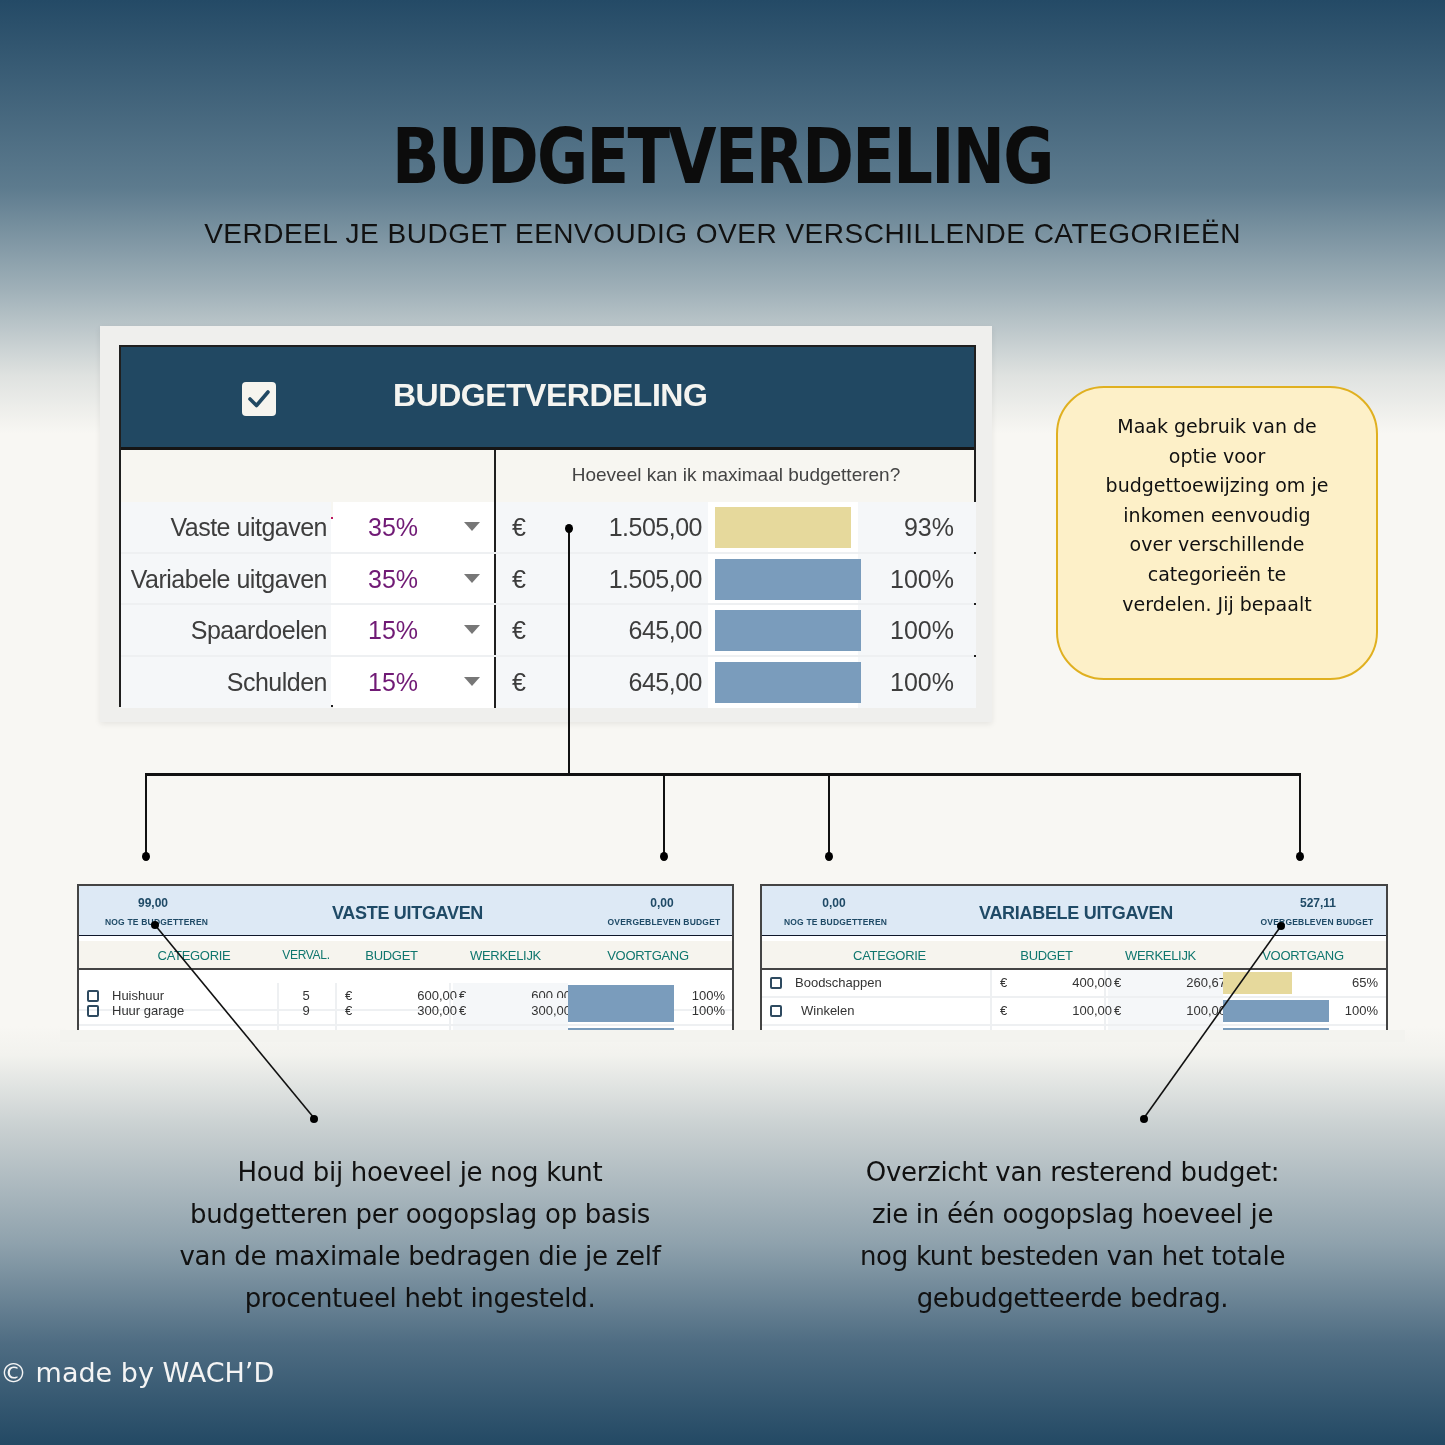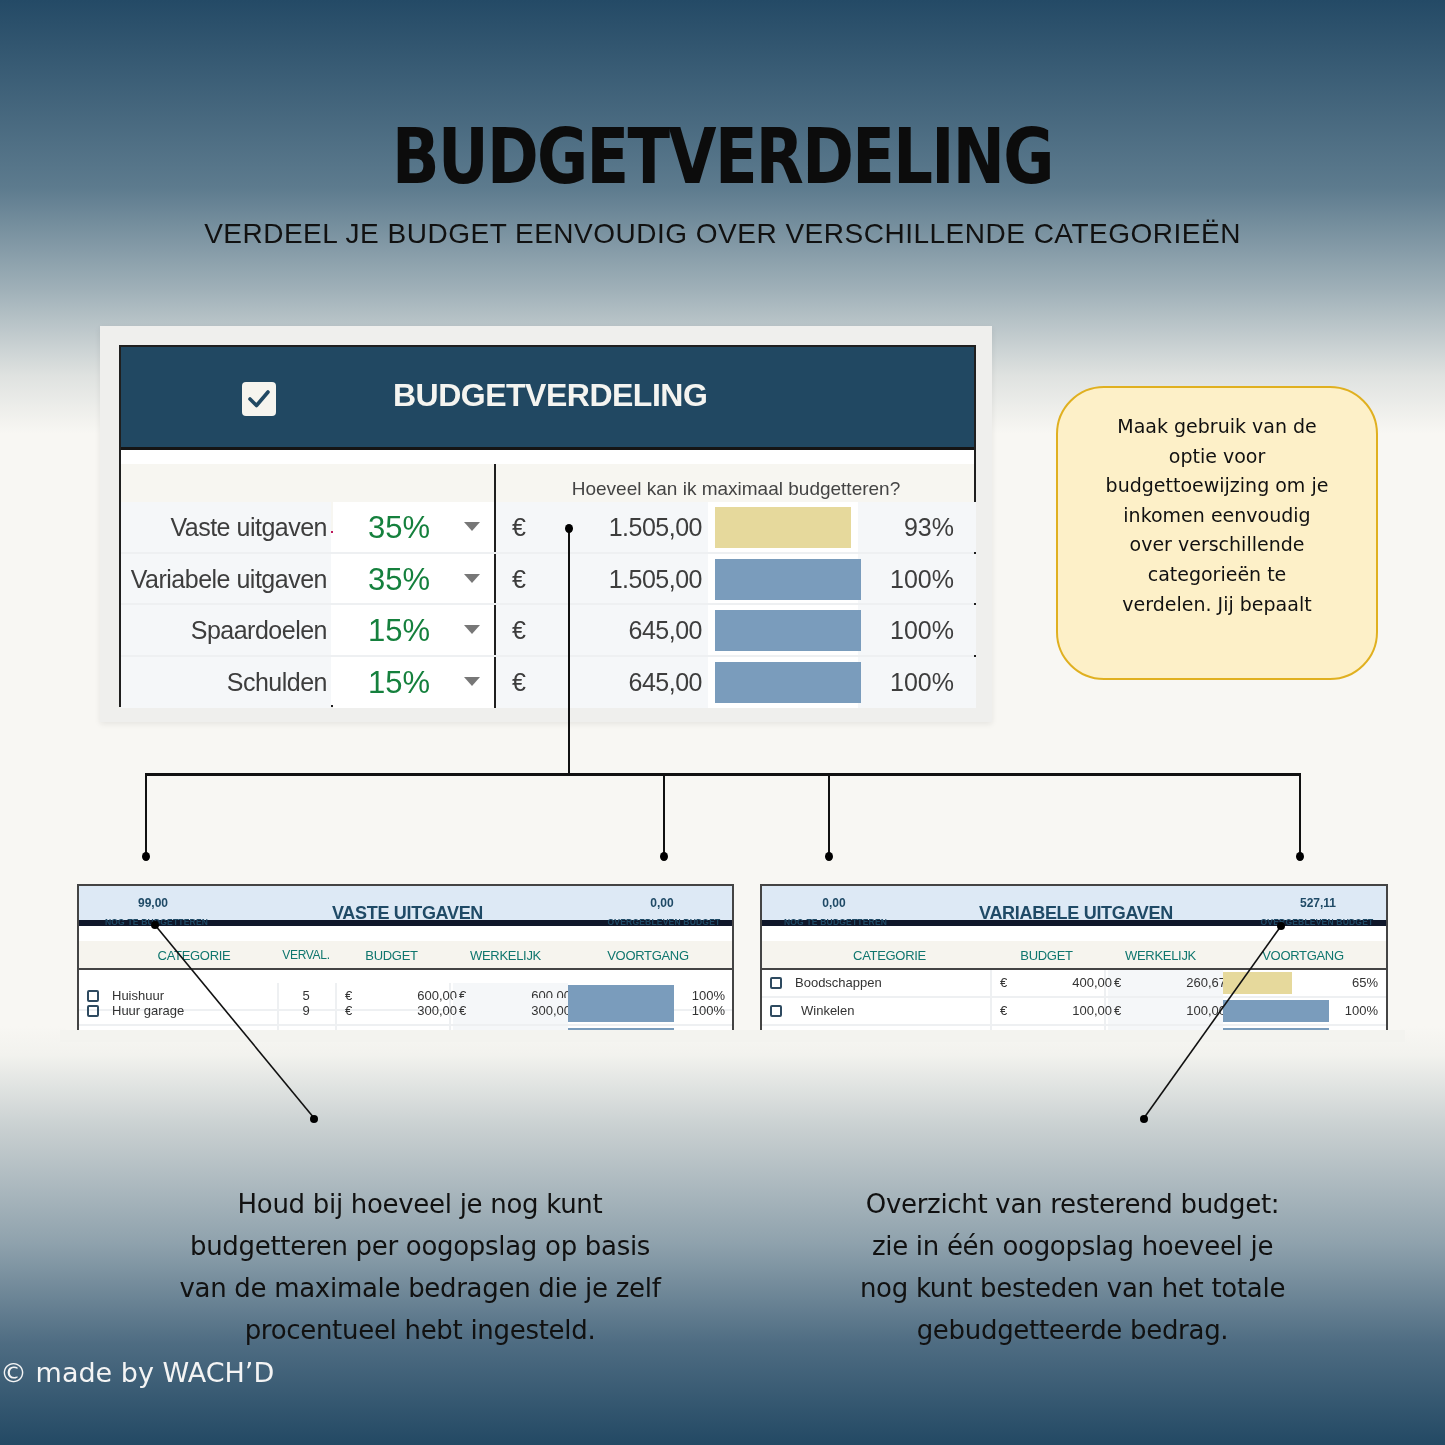--- a/index.html
+++ b/index.html
@@ -15,61 +15,61 @@
   .hero-title{left:0;width:1445px;top:112px;text-align:center;font-family:"DejaVu Sans",sans-serif;font-weight:bold;font-size:76px;letter-spacing:-2px;transform:scaleX(0.82);transform-origin:center;color:#0c0c0c;}
   .hero-sub{left:0;width:1445px;top:218px;text-align:center;font-family:"Liberation Sans",sans-serif;font-size:28px;letter-spacing:0.5px;color:#111;}
 
   
   .card-shadow{left:100px;top:326px;width:892px;height:396px;background:#efefed;box-shadow:0 2px 6px rgba(0,0,0,0.08);}
   .main-table{left:119px;top:345px;width:857px;height:362px;border:2px solid #1f1f1f;background:#fff;}
   .mt-header{position:absolute;left:0;top:0;width:100%;height:103px;background:#214862;border-bottom:3px solid #151515;}
   .mt-check{position:absolute;left:121px;top:35px;width:34px;height:34px;background:#f6f4ee;border-radius:4px;}
   .mt-check svg{position:absolute;left:5px;top:6px;}
   .mt-title{position:absolute;left:272px;top:30px;font-family:"Liberation Sans Narrow","Liberation Sans",sans-serif;font-weight:bold;font-size:32px;color:#f4f4f0;letter-spacing:-0.5px;}
-  .mt-sub{position:absolute;left:0;top:103px;width:100%;height:69px;background:#f7f6f1;border-bottom:2px solid #be185d;margin-top:14px;}
+  .mt-sub{position:absolute;left:0;top:103px;width:100%;height:69px;background:#f7f6f1;border-bottom:2px solid #be185d;}
   .mt-sub .divider{position:absolute;left:373px;top:0;width:2px;height:52px;background:#1f1f1f;}
   .mt-sub-label{position:absolute;left:375px;width:480px;top:14px;text-align:center;font-size:19px;color:#444;}
   .mt-rows{position:absolute;left:0;top:155px;width:100%;}
   .mt-row{position:relative;height:51.5px;border-bottom:2px solid #eef0f2;}
   .mt-row:last-child{border-bottom:none;}
   .mt-row .c-label{position:absolute;left:0;width:210px;height:100%;background:#f5f7f9;text-align:right;font-size:25px;color:#3d3d3d;line-height:51px;padding-right:4px;letter-spacing:-0.5px;}
-  .mt-row .c-pct{position:absolute;left:212px;width:161px;height:100%;background:#fff;font-size:31px;color:#15803d;line-height:51px;padding-left:35px;}
+  .mt-row .c-pct{position:absolute;left:212px;width:161px;height:100%;background:#fff;font-size:25px;color:#701a75;line-height:51px;padding-left:35px;}
   .mt-row .c-caret{position:absolute;left:343px;top:20px;width:0;height:0;border-left:8px solid transparent;border-right:8px solid transparent;border-top:9px solid #777;}
   .mt-row .c-div{position:absolute;left:373px;top:0;width:2px;height:100%;background:#1f1f1f;}
   .mt-row .c-right{position:absolute;left:375px;width:480px;height:100%;background:#f5f7f9;}
   .mt-row .c-euro{position:absolute;left:16px;font-size:25px;color:#3d3d3d;line-height:51px;}
   .mt-row .c-amt{position:absolute;right:274px;font-size:25px;color:#3d3d3d;line-height:51px;letter-spacing:-0.5px;}
   .mt-row .c-barbox{position:absolute;left:212px;width:150px;top:0;height:100%;background:#fff;}
   .mt-row .c-bar{position:absolute;left:7px;top:5px;height:41px;}
   .mt-row .c-barpct{position:absolute;right:22px;font-size:25px;color:#3d3d3d;line-height:51px;}
 
   
   .callout{left:1056px;top:386px;width:322px;height:294px;background:#fdf0c8;border:2px solid #e0b020;border-radius:48px;text-align:center;font-family:"DejaVu Sans",sans-serif;font-size:19px;line-height:29.6px;color:#111;padding-top:24px;}
 
   
   .line-v{position:absolute;width:2px;background:#111;}
   .line-h{position:absolute;height:3px;background:#111;}
   .dot{position:absolute;width:8px;height:9px;border-radius:50%;background:#000;}
 
   
   .strip{left:66px;top:873px;width:1334px;height:162px;background:#f8f7f3;}
   .sub-table{top:884px;height:150px;border:2px solid #444;border-bottom:none;background:#fff;overflow:hidden;}
-  .st-head{position:absolute;left:0;top:0;width:100%;height:40px;background:#dde9f5;border-bottom:6px solid #0f172a;}
+  .st-head{position:absolute;left:0;top:0;width:100%;height:50px;background:#dde9f5;border-bottom:1px solid #0f172a;}
   .st-num{position:absolute;text-align:center;font-size:12px;font-weight:bold;color:#1f4a66;}
   .st-cap{position:absolute;text-align:center;font-size:8.5px;font-weight:bold;color:#1f4a66;letter-spacing:0.2px;}
   .st-title{position:absolute;top:17px;font-size:18px;font-weight:bold;color:#1f4a66;letter-spacing:-0.3px;}
   .st-cols{position:absolute;left:0;top:55px;width:100%;height:29px;background:#f6f4ee;border-bottom:2px solid #444;}
   .st-col{position:absolute;top:7px;font-size:13px;color:#0f766e;text-align:center;letter-spacing:-0.3px;}
   .st-row{position:absolute;left:0;width:100%;height:28px;border-bottom:2px solid #eef0f2;}
   .st-cell{position:absolute;top:0;height:26px;line-height:26px;font-size:13px;color:#333;}
   .st-box{position:absolute;left:8px;top:7px;width:12px;height:12px;border:2px solid #2e4a60;border-radius:2px;}
   .st-bar{position:absolute;top:2px;height:22px;}
   .fade{left:60px;top:1030px;width:1345px;height:12px;background:#f3f3ef;}
 
-  .desc{font-family:"DejaVu Sans",sans-serif;font-size:26px;line-height:42px;text-align:center;color:#111;letter-spacing:-0.3px;margin-top:32px;}
+  .desc{font-family:"DejaVu Sans",sans-serif;font-size:26px;line-height:42px;text-align:center;color:#111;letter-spacing:-0.3px;}
   .credit{left:0;width:1445px;top:1357px;text-align:left;font-family:"DejaVu Sans",sans-serif;font-size:27px;color:#f4f4f4;}
 </style>
 </head>
 <body>
 
 <div class="abs hero-title">BUDGETVERDELING</div>
 <div class="abs hero-sub">VERDEEL JE BUDGET EENVOUDIG OVER VERSCHILLENDE CATEGORIEËN</div>
 
 <div class="abs card-shadow"></div>
 <div class="abs main-table">

